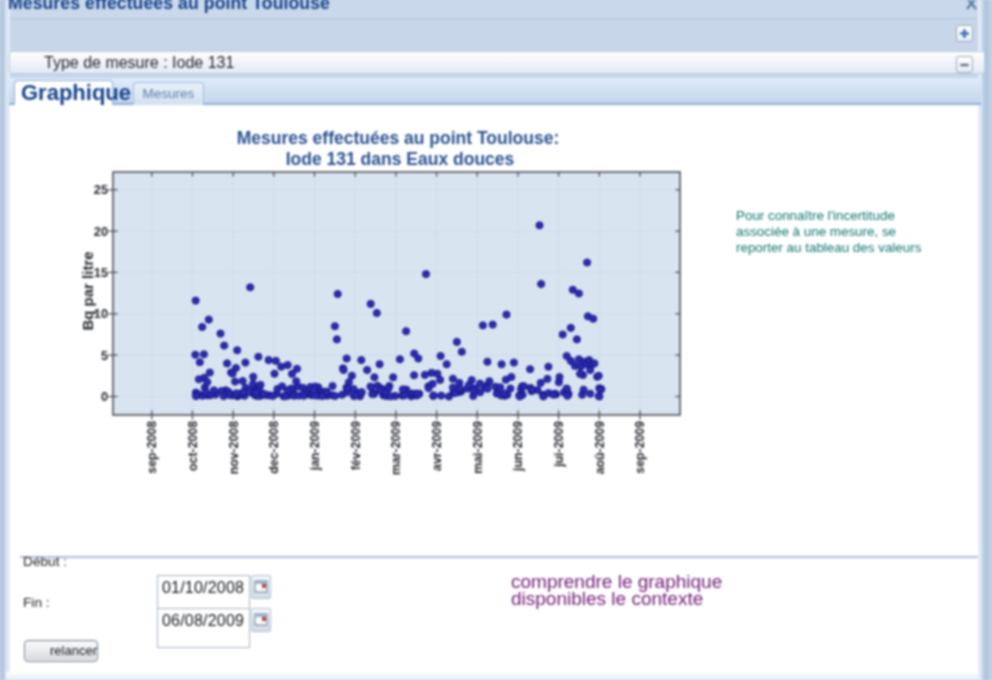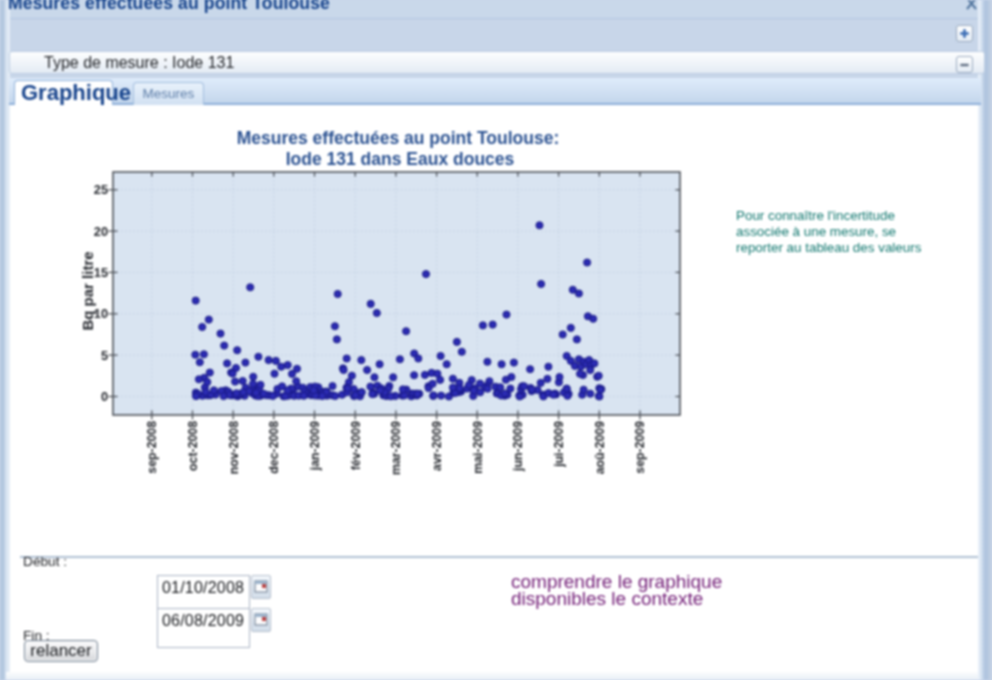--- a/index.html
+++ b/index.html
@@ -28,21 +28,21 @@
 #legend{left:737px;top:136px;width:219px;height:56px;border:1.5px solid #43454a;background:#fff;font-size:13px;color:#2a2d33}
 #legend .t{position:absolute;left:42px;line-height:14.5px}
 
 #rpar{left:736px;top:208px;width:230px;font-size:13.4px;line-height:16.2px;color:#0f766e}
 
 #sep{left:20px;top:556px;width:958px;height:1.5px;background:#aebfd2}
 
 .flabel{font-size:13.7px;color:#1c1e22}
 .dinput{position:absolute;width:93px;height:40px;border:1px solid #a9b2c3;background:#ffffff;font-size:16px;color:#17191d;padding:3px 0 0 4px;letter-spacing:.2px}
 .dbtn{position:absolute;width:20px;height:24px;border:1px solid #b3bdcb;border-radius:2px;background:linear-gradient(180deg,#f5f9fd 0,#dfe8f2 60%,#d2dde9 100%)}
-#relancer{left:24px;top:640px;width:74px;height:22px;border:1px solid #707e8f;border-radius:4px;background:linear-gradient(180deg,#fbfbfc 0,#e9eaec 55%,#d5d7da 100%);box-shadow:inset 0 0 0 1px #f4f6f8;font-size:17px;color:#17191d;text-align:center;line-height:20px}
+#relancer{left:24px;top:640px;width:74px;height:22px;border:1px solid #707e8f;border-radius:4px;background:linear-gradient(180deg,#fbfbfc 0,#e9eaec 55%,#d5d7da 100%);box-shadow:inset 0 0 0 1px #f4f6f8;font-size:13px;color:#17191d;text-align:right;line-height:20px}
 .lnk{font-size:19px;color:#701a75;}
 </style></head><body>
 <div id="blurwrap">
 <div class="abs" id="topband"></div>
 <div class="abs" id="content"></div>
 <div class="abs" id="leftband"></div>
 <div class="abs" id="rightband"></div>
 <div class="abs" id="botband"></div>
 <div class="abs" id="wtitle">Mesures effectuées au point Toulouse</div>
 <svg class="abs" style="left:965px;top:0" width="14" height="12">
@@ -435,21 +435,21 @@
 <text transform="rotate(-90 8 173)" x="8" y="173" dy="5" text-anchor="middle" font-size="15">Bq par litre</text>
       </g>
 <g font-family="'Liberation Sans',sans-serif" font-size="17.5" font-weight="bold" fill="#2a5191" text-anchor="middle">
 <text x="318" y="25.5">Mesures effectuées au point Toulouse:</text>
 <text x="320" y="47">Iode 131 dans Eaux douces</text>
       </g>
 </svg>
 <div class="abs" id="rpar">Pour connaître l'incertitude<br>associée à une mesure, se<br>reporter au tableau des valeurs</div>
 <div class="abs" id="sep"></div>
 <div class="abs flabel" style="left:23px;top:554px">Début :</div>
-<div class="abs flabel" style="left:23px;top:628px">Fin :</div>
+<div class="abs flabel" style="left:23px;top:595px">Fin :</div>
 <div class="dinput abs" style="left:157px;top:575px">01/10/2008</div>
 <div class="dbtn abs" style="left:251px;top:575px"><svg width="18" height="22">
         <rect x="3" y="5" width="12" height="11" fill="#fdfdfe" stroke="#7a8899" stroke-width="1.2"></rect>
         <rect x="3" y="5" width="12" height="3" fill="#9db4cc"></rect>
         <rect x="10" y="8" width="4" height="4" fill="#b44"></rect>
       </svg></div>
 <div class="dinput abs" style="left:157px;top:608px">06/08/2009</div>
 <div class="dbtn abs" style="left:251px;top:608px"><svg width="18" height="22">
         <rect x="3" y="5" width="12" height="11" fill="#fdfdfe" stroke="#7a8899" stroke-width="1.2"></rect>
         <rect x="3" y="5" width="12" height="3" fill="#9db4cc"></rect>

